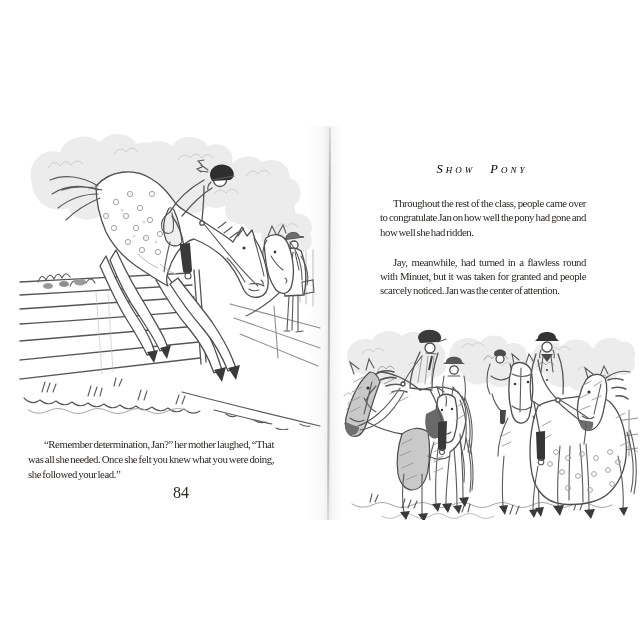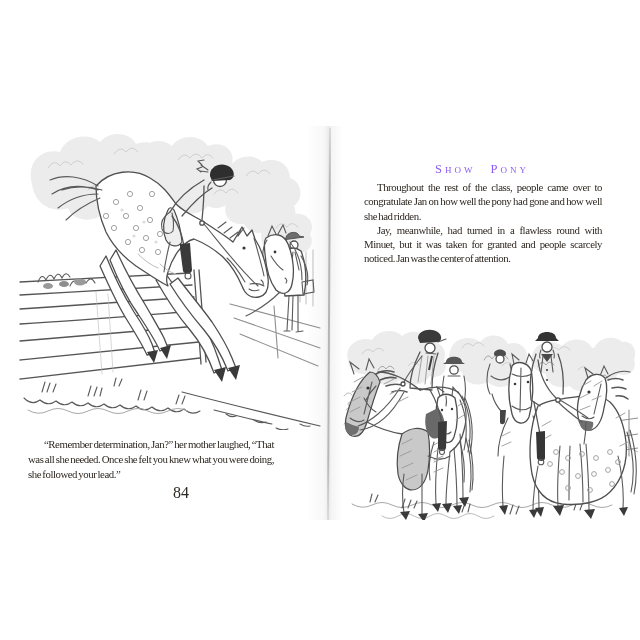--- a/index.html
+++ b/index.html
@@ -9,25 +9,25 @@
   
   .gutter-shade{position:absolute;left:306px;top:126px;width:48px;height:394px;
     background:linear-gradient(to right, rgba(0,0,0,0) 0%, rgba(0,0,0,0.03) 38%,
       rgba(0,0,0,0.08) 48%, rgba(0,0,0,0.04) 54%, rgba(0,0,0,0) 78%);}
   .gutter-line{position:absolute;left:328px;top:128px;width:2px;height:392px;
     background:linear-gradient(to bottom, rgba(120,120,120,.18), rgba(120,120,120,.5) 15%,
       rgba(120,120,120,.45) 85%, rgba(120,120,120,.15));transform:rotate(.3deg);}
 
   
   .chapter-head{position:absolute;left:364px;top:162px;width:236px;text-align:center;
-    font-variant:small-caps;letter-spacing:3px;word-spacing:9px;
-    font-size:12.5px;color:#8b5cf6;}
+    font-style:italic;font-variant:small-caps;letter-spacing:3px;word-spacing:9px;
+    font-size:12.5px;color:#000000;}
   .body-col{position:absolute;left:364px;top:180px;width:238px;font-size:10.8px;
     line-height:14.3px;color:#2e2822;text-align:justify;letter-spacing:-0.45px;word-spacing:-1px;}
-  .body-col p{margin:0;text-indent:13px;}
+  .body-col p{margin:16px;text-indent:13px;}
   .caption{position:absolute;left:28px;top:437px;width:246px;font-size:10.8px;
     line-height:15px;color:#2e2822;text-align:justify;letter-spacing:-0.45px;
     word-spacing:-1px;text-indent:16px;}
   .folio{position:absolute;left:59px;top:484px;width:244px;text-align:center;
     font-size:16px;color:#2e2822;}
 
   
   .s1{stroke:#555;fill:none;stroke-width:1.3;stroke-linecap:round;stroke-linejoin:round;}
   .s1t{stroke:#5a5a5a;fill:none;stroke-width:1.1;stroke-linecap:round;}
   .s2{stroke:#8f8f8f;fill:none;stroke-width:1.1;stroke-linecap:round;}

